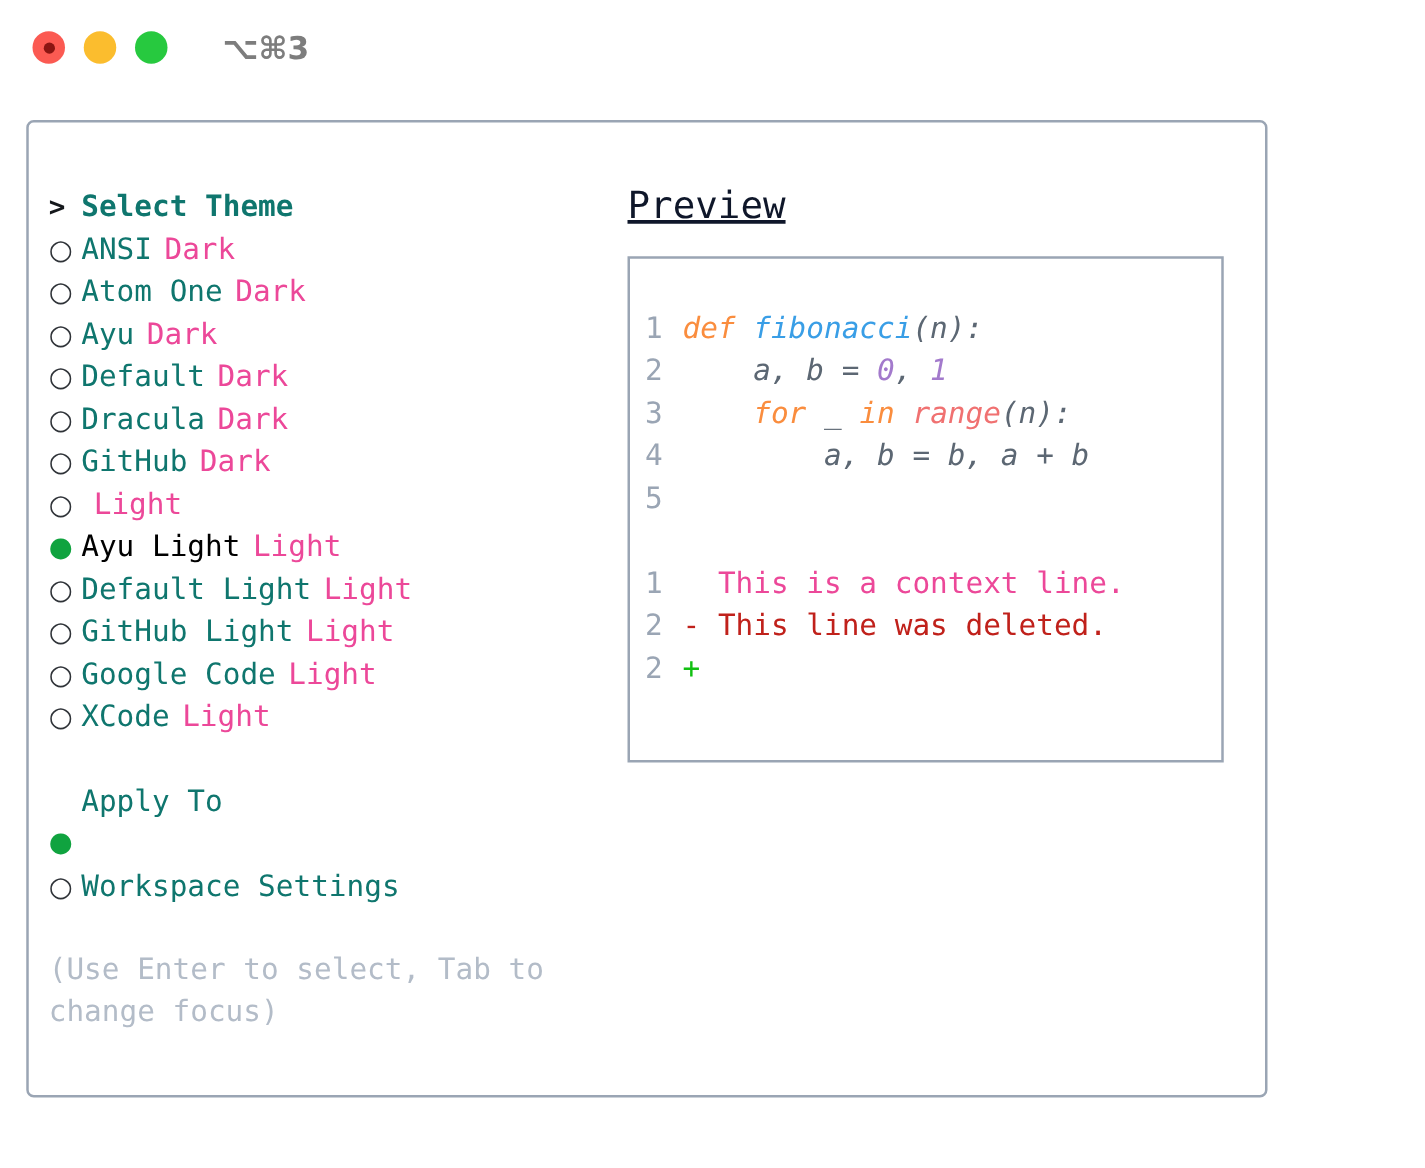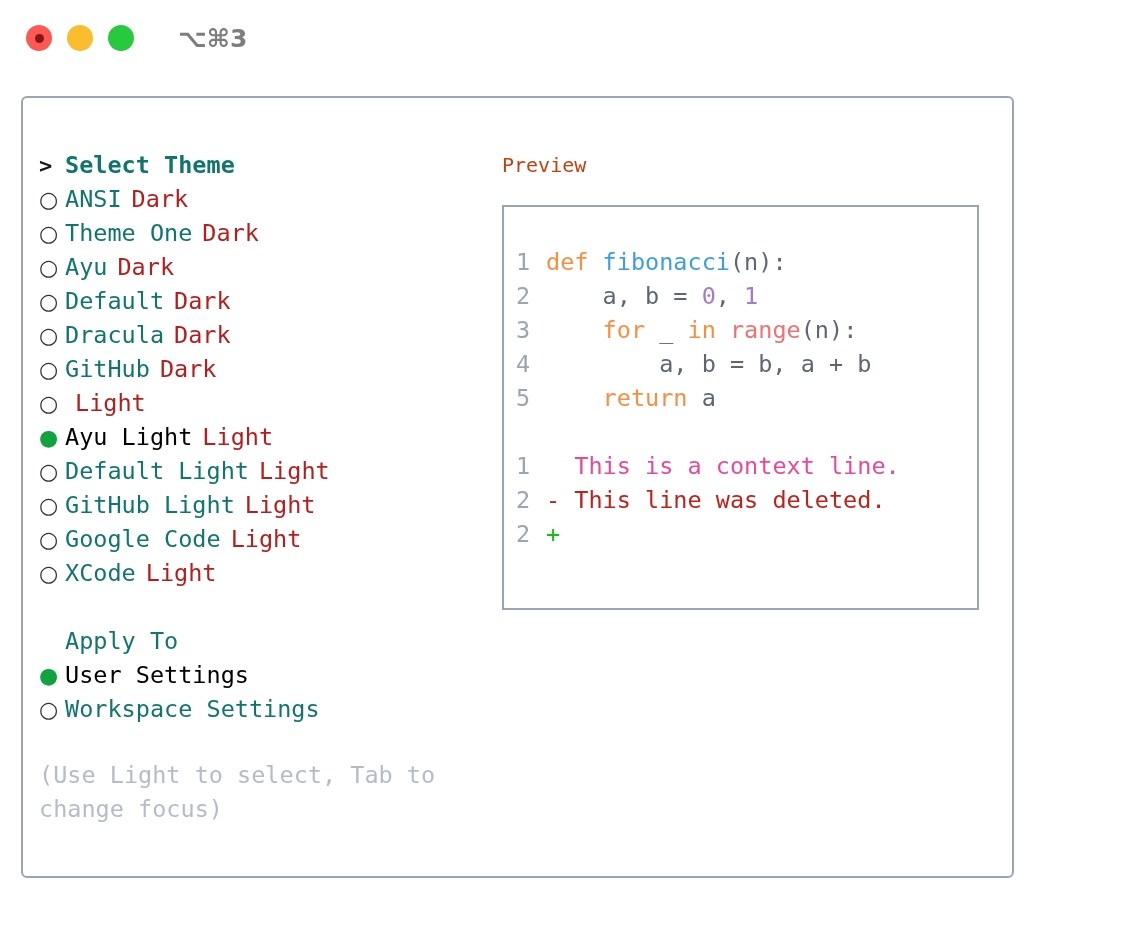--- a/index.html
+++ b/index.html
@@ -104,21 +104,21 @@
     width: 26px;
     flex: none;
     color: #2f3338;
     font-size: 22px;
     font-family: "DejaVu Sans", "Liberation Sans", sans-serif;
   }
   .bullet.sel { color: #10a33f; }
   .label { color: #0f766e; }
   .label.sel { color: #000000; }
   .variant {
-    color: #b91c1c;
+    color: #ec4899;
     margin-left: 10px;
     text-align: right;
   }
 
   .header-row {
     font-weight: bold;
     color: #15181c;
   }
   .header-row .bullet { color: #15181c; font-weight: bold; font-family: "DejaVu Sans Mono", monospace; }
 
@@ -144,24 +144,25 @@
   }
 
   
   .right-col {
     position: absolute;
     left: 479px;
     top: 50px;
     width: 500px;
   }
   .preview-title {
-    font-size: 20px;
-    line-height: 34px;
-    color: #c2410c;
-    white-space: pre;
+    font-size: 30px;
+    line-height: 34px;
+    color: #0f172a;
+    white-space: pre;
+    text-decoration: underline;
   }
   .preview-box {
     margin-top: 23px;
     width: 477px;
     height: 405px;
     border: 2px solid #9aa5b4;
     box-sizing: border-box;
     padding: 38px 0 0 12px;
     background: #ffffff;
   }
@@ -172,21 +173,21 @@
     line-height: 34px;
     font-size: 23.5px;
     white-space: pre;
   }
   .lineno {
     width: 30px;
     flex: none;
     color: #9aa5b4;
     text-align: left;
   }
-  .code-text { color: #5c6773; }
+  .code-text { color: #5c6773; font-style: italic; }
 
   .tok-kw      { color: #fa8d3e; }
   .tok-fn      { color: #399ee6; }
   .tok-num     { color: #a37acc; }
   .tok-builtin { color: #f07171; }
   .tok-plain   { color: #5c6773; }
 
   .diff-gap { height: 34px; }
   .diff-context { color: #ec4899; }
   .diff-del { color: #c0211b; }
@@ -213,21 +214,21 @@
 
         <div class="row header-row">
           <span class="bullet">&gt;</span><span class="label">Select Theme</span>
         </div>
 
         <div class="row">
           <span class="bullet">○</span><span class="label">ANSI</span><span class="variant">Dark</span>
         </div>
 
         <div class="row">
-          <span class="bullet">○</span><span class="label">Theme One</span><span class="variant">Dark</span>
+          <span class="bullet">○</span><span class="label">Atom One</span><span class="variant">Dark</span>
         </div>
 
         <div class="row">
           <span class="bullet">○</span><span class="label">Ayu</span><span class="variant">Dark</span>
         </div>
 
         <div class="row">
           <span class="bullet">○</span><span class="label">Default</span><span class="variant">Dark</span>
         </div>
 
@@ -263,28 +264,28 @@
           <span class="bullet">○</span><span class="label">XCode</span><span class="variant">Light</span>
         </div>
 
         <div class="section-gap"></div>
 
         <div class="group-title">
           <span class="bullet">○</span><span class="label">Apply To</span>
         </div>
 
         <div class="row">
-          <span class="bullet sel">●</span><span class="label sel">User Settings</span>
+          <span class="bullet sel">●</span>
         </div>
 
         <div class="row">
           <span class="bullet">○</span><span class="label">Workspace Settings</span>
         </div>
 
-        <div class="hint">(Use Light to select, Tab to change focus)</div>
+        <div class="hint">(Use Enter to select, Tab to change focus)</div>
       </div>
 
       <div class="right-col">
         <div class="preview-title">Preview</div>
 
         <div class="preview-box">
 
           <div class="code-line">
             <span class="lineno">1</span>
             <span class="code-text"><span class="tok-kw">def </span><span class="tok-fn">fibonacci</span><span class="tok-plain">(n):</span></span>
@@ -300,21 +301,20 @@
             <span class="code-text"><span class="tok-plain">    </span><span class="tok-kw">for</span><span class="tok-plain"> _ </span><span class="tok-kw">in</span><span class="tok-plain"> </span><span class="tok-builtin">range</span><span class="tok-plain">(n):</span></span>
           </div>
 
           <div class="code-line">
             <span class="lineno">4</span>
             <span class="code-text"><span class="tok-plain">        a, b = b, a + b</span></span>
           </div>
 
           <div class="code-line">
             <span class="lineno">5</span>
-            <span class="code-text"><span class="tok-plain">    </span><span class="tok-kw">return</span><span class="tok-plain"> a</span></span>
           </div>
 
           <div class="diff-gap"></div>
 
           <div class="code-line">
             <span class="lineno">1</span>
             <span class="diff-context"> </span><span class="diff-context"> This is a context line.</span>
           </div>
 
           <div class="code-line">

